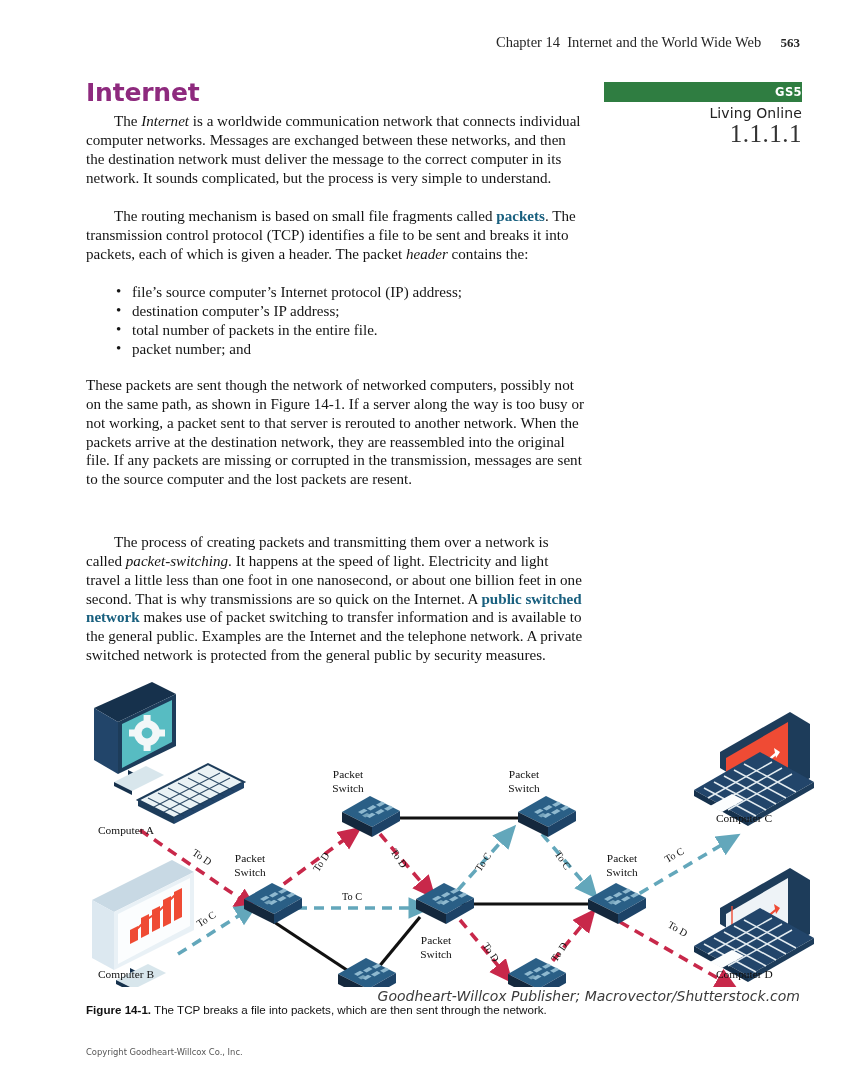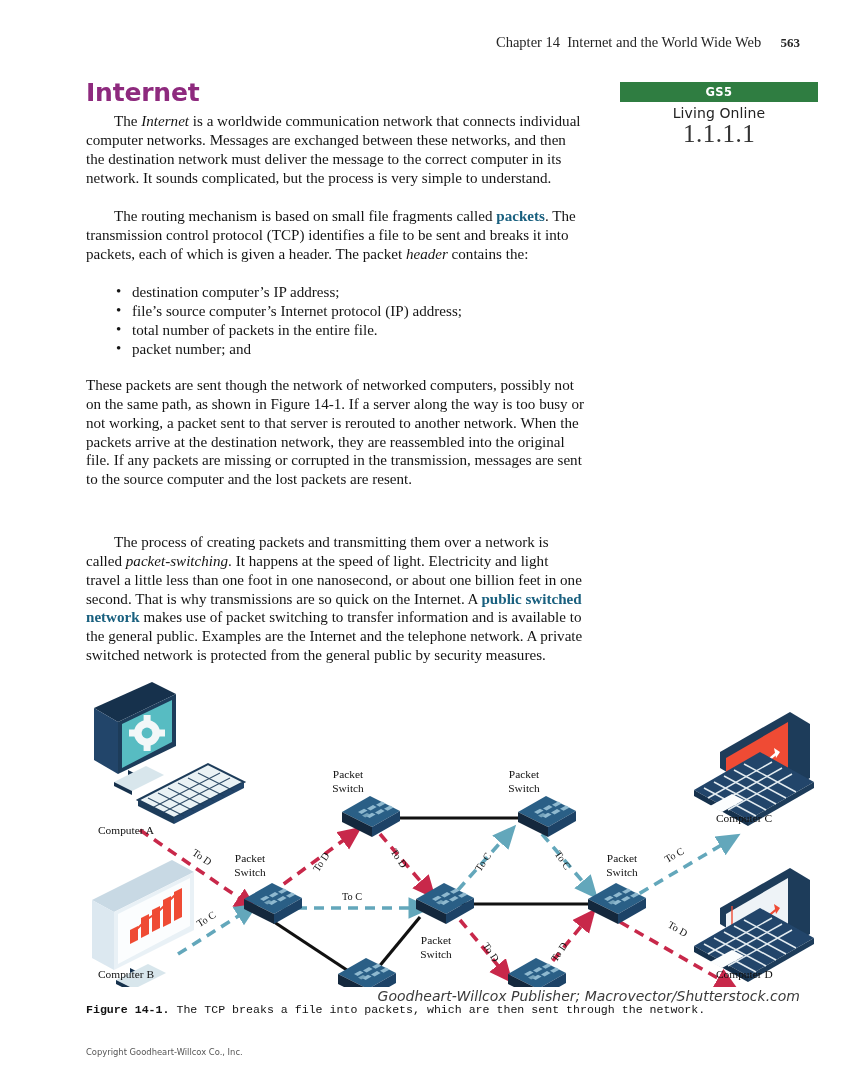--- a/index.html
+++ b/index.html
@@ -12,21 +12,21 @@
            display:flex;align-items:baseline;}
   .runhead .chap{white-space:pre;margin-left:41px;}
   .runhead .pageno{margin-left:auto;font-weight:bold;font-size:13px;}
 
   
   .h1{position:absolute;left:86px;top:78px;
       font-family:"DejaVu Sans",sans-serif;font-weight:bold;
       font-size:25px;color:#8e2a7e;letter-spacing:-.2px;}
 
   
-  .gsbox{position:absolute;left:620px;top:82px;width:198px;text-align:center;}
+  .gsbox{position:absolute;left:604px;top:82px;width:198px;text-align:right;}
   .gsbar{background:#2f7d41;color:#fff;font-family:"DejaVu Sans",sans-serif;
          font-weight:bold;font-size:11.5px;letter-spacing:.4px;padding:3px 0 3px;}
   .gssub{font-family:"DejaVu Sans",sans-serif;font-size:14px;color:#222;
          margin-top:3px;letter-spacing:.1px;}
   .gsnum{font-family:"Liberation Serif",serif;font-size:25px;color:#333;
          margin-top:-1px;letter-spacing:.5px;}
 
   
   .col{position:absolute;left:86px;width:498px;
        font-size:15.1px;line-height:18.85px;text-align:left;color:#141414;}
@@ -45,21 +45,21 @@
   .p4{top:508px;margin-top:25px;}
 
   
   .figure{position:absolute;left:80px;top:682px;width:770px;height:305px;}
   .figure svg{display:block;}
 
   .credit{position:absolute;left:86px;top:988px;width:714px;text-align:right;
           font-family:"DejaVu Sans",sans-serif;font-style:italic;
           font-size:14px;color:#3a3a3a;}
   .figcap{position:absolute;left:86px;top:1003px;width:714px;
-          font-family:Liberation Mono, monospace;font-size:11.6px;color:#111;}
+          font-family:Liberation Sans, sans-serif;font-size:11.6px;color:#111;}
   .figcap b{font-weight:bold;}
   .copyright{position:absolute;left:86px;top:1047px;
              font-family:"DejaVu Sans",sans-serif;font-size:8.4px;color:#555;}
 
   .lbl{font-family:"Liberation Serif",serif;font-size:11.4px;fill:#111;}
   .lblsm{font-family:"Liberation Serif",serif;font-size:10.3px;fill:#111;}
 </style>
 </head>
 <body>
 
@@ -83,22 +83,22 @@
 </div>
 
 <div class="col p2">
   <p class="indent">
     <span>The routing mechanism is based on small file fragments called </span><span class="term">packets</span><span>. The transmission control protocol (TCP) identifies a file to be sent and breaks it into packets, each of which is given a header. The packet </span><span class="ital">header</span><span> contains the:</span>
   </p>
 </div>
 
 <div class="col bl">
   <ul class="bul">
+    <li>file’s source computer’s Internet protocol (IP) address;</li>
     <li>destination computer’s IP address;</li>
-    <li>file’s source computer’s Internet protocol (IP) address;</li>
     <li>total number of packets in the entire file.</li>
     <li>packet number; and</li>
   </ul>
 </div>
 
 <div class="col p3">
   <p>These packets are sent though the network of networked computers, possibly not on the same path, as shown in Figure 14-1. If a server along the way is too busy or not working, a packet sent to that server is rerouted to another network. When the packets arrive at the destination network, they are reassembled into the original file. If any packets are missing or corrupted in the transmission, messages are sent to the source computer and the lost packets are resent.</p>
 </div>
 
 <div class="col p4">

